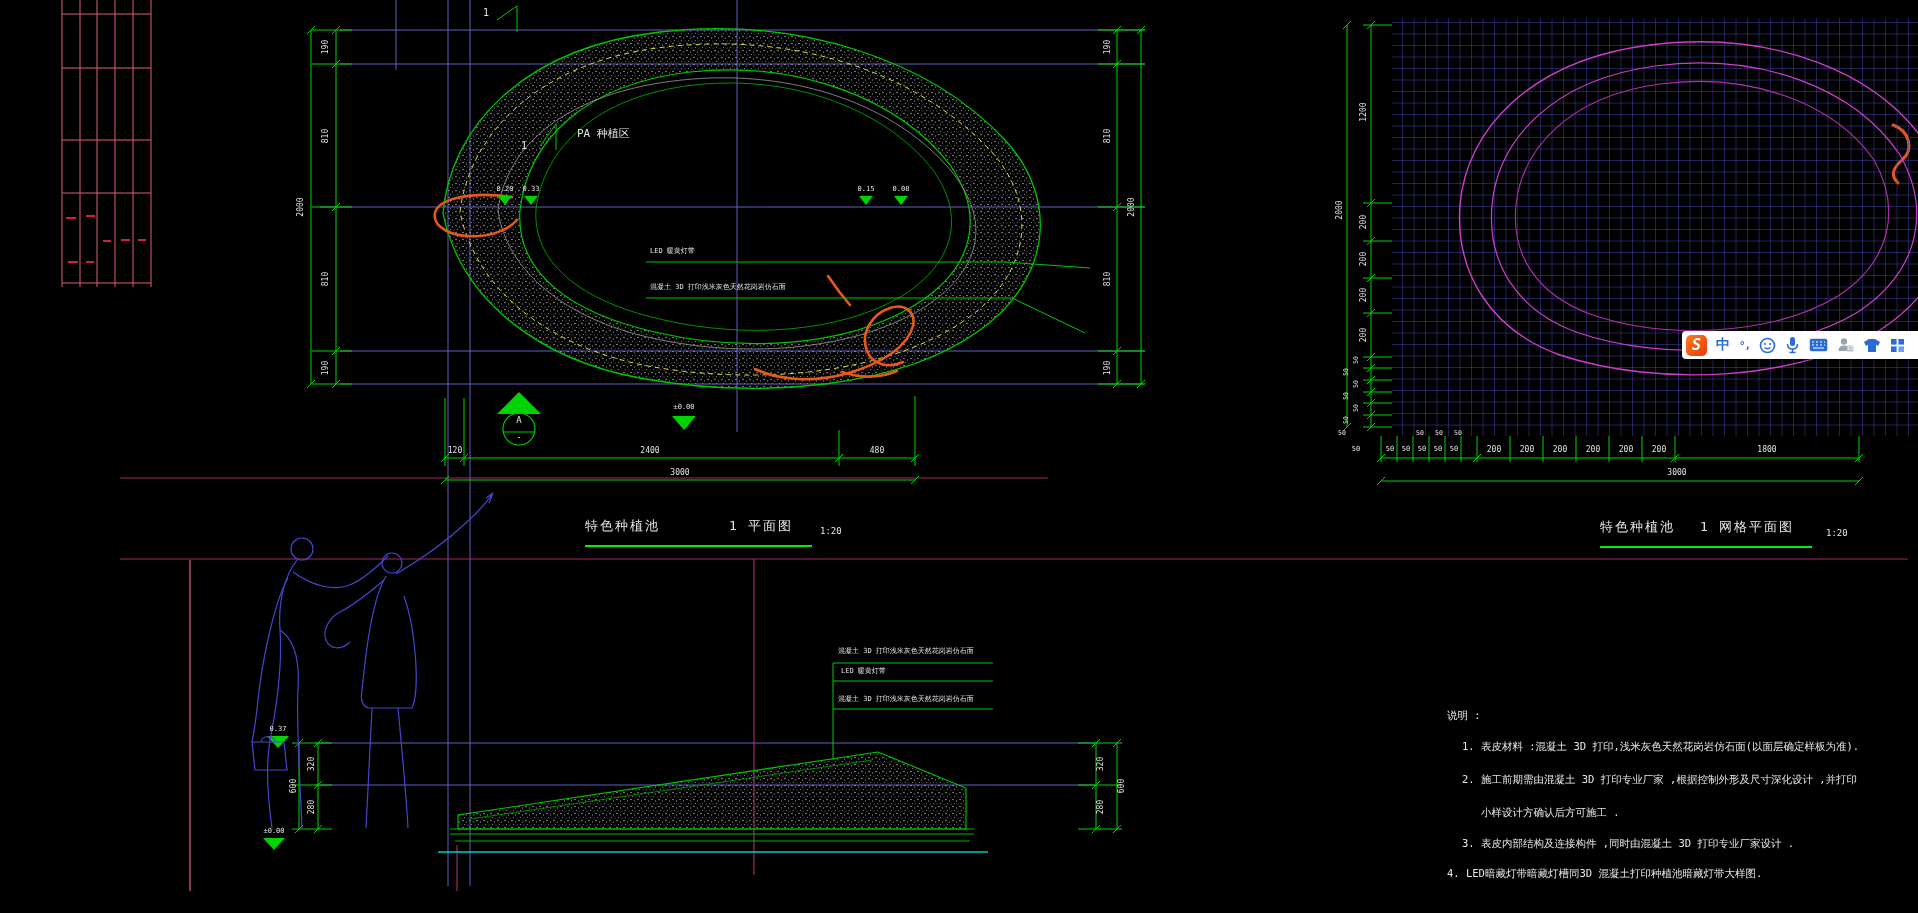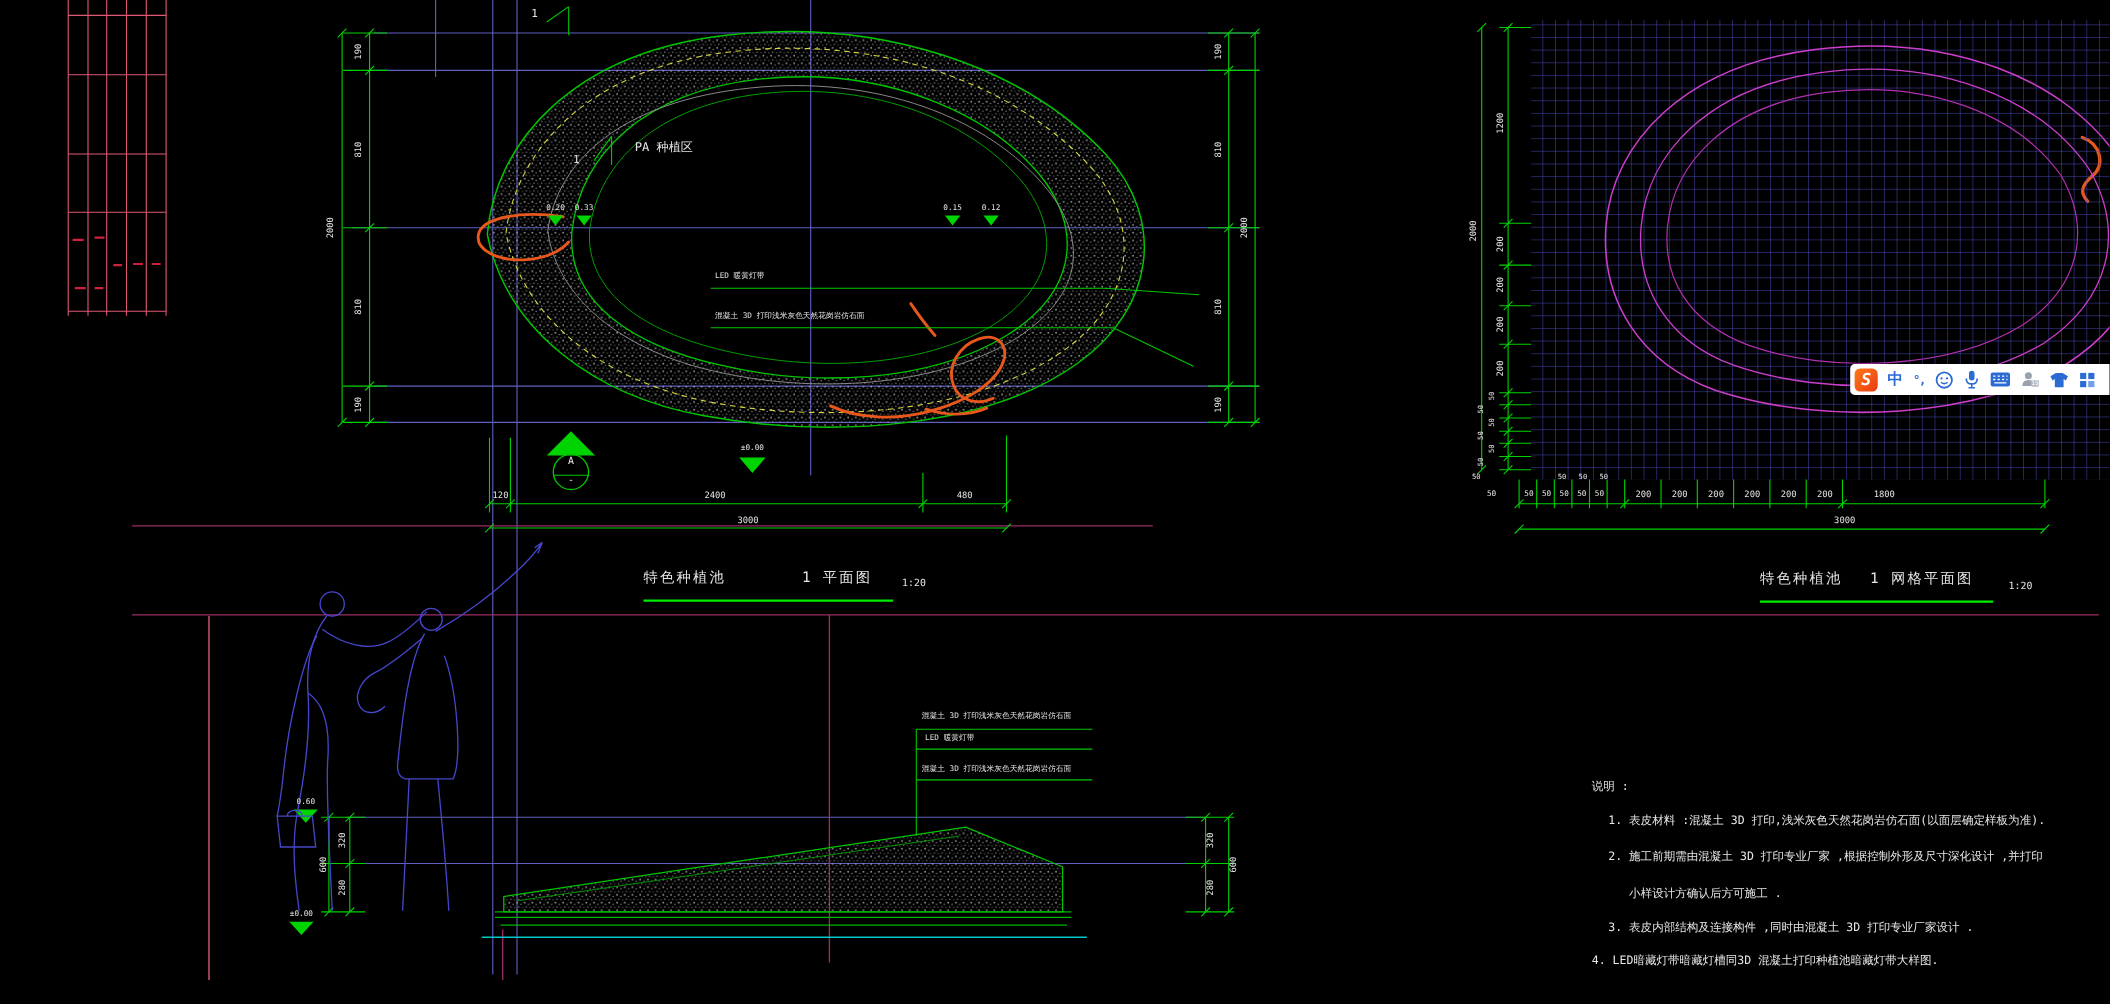--- a/index.html
+++ b/index.html
@@ -191,21 +191,21 @@
 </svg>
 
 <span class="d t10 dl" style="left:483px;top:8px">1</span>
 <span class="d t10 dl" style="left:521px;top:141px">1</span>
 <span class="d t11 dl" style="left:561px;top:128px">PA 种植区</span>
 <span class="d t7 dl" style="left:650px;top:248px">LED 暖黄灯带</span>
 <span class="d t7 dl" style="left:650px;top:284px">混凝土  3D 打印浅米灰色天然花岗岩仿石面</span>
 <span class="d t7" style="left:505px;top:186px">0.20</span>
 <span class="d t7" style="left:531px;top:186px">0.33</span>
 <span class="d t7" style="left:866px;top:186px">0.15</span>
-<span class="d t7" style="left:901px;top:186px">0.12</span>
+<span class="d t7" style="left:901px;top:186px">0.08</span>
 <span class="d t7" style="left:684px;top:404px">±0.00</span>
 <span class="d t9" style="left:519px;top:416px">A</span>
 <span class="d t9" style="left:519px;top:433px">-</span>
 
 <span class="d rv" style="left:326px;top:47px">190</span>
 <span class="d rv" style="left:326px;top:136px">810</span>
 <span class="d rv" style="left:326px;top:279px">810</span>
 <span class="d rv" style="left:326px;top:368px">190</span>
 <span class="d rv" style="left:301px;top:207px">2000</span>
 <span class="d rv" style="left:1108px;top:47px">190</span>
@@ -216,21 +216,21 @@
 <span class="d" style="left:455px;top:447px">120</span>
 <span class="d" style="left:650px;top:447px">2400</span>
 <span class="d" style="left:877px;top:447px">480</span>
 <span class="d" style="left:680px;top:469px">3000</span>
 
 <span class="d t13 dl" style="left:585px;top:519px">特色种植池</span>
 <span class="d t13 dl" style="left:729px;top:519px">1</span>
 <span class="d t13 dl" style="left:748px;top:519px">平面图</span>
 <span class="d t9 dl" style="left:820px;top:527px">1:20</span>
 
-<span class="d t7" style="left:278px;top:726px">0.60</span>
+<span class="d t7" style="left:278px;top:726px">0.37</span>
 <span class="d t7" style="left:274px;top:828px">±0.00</span>
 <span class="d rv" style="left:312px;top:764px">320</span>
 <span class="d rv" style="left:312px;top:807px">280</span>
 <span class="d rv" style="left:294px;top:786px">600</span>
 <span class="d rv" style="left:1101px;top:764px">320</span>
 <span class="d rv" style="left:1101px;top:807px">280</span>
 <span class="d rv" style="left:1122px;top:786px">600</span>
 <span class="d t7 dl" style="left:838px;top:648px">混凝土  3D 打印浅米灰色天然花岗岩仿石面</span>
 <span class="d t7 dl" style="left:841px;top:668px">LED 暖黄灯带</span>
 <span class="d t7 dl" style="left:838px;top:696px">混凝土  3D 打印浅米灰色天然花岗岩仿石面</span>
@@ -257,21 +257,21 @@
 <span class="d t7" style="left:1406px;top:446px">50</span>
 <span class="d t7" style="left:1422px;top:446px">50</span>
 <span class="d t7" style="left:1438px;top:446px">50</span>
 <span class="d t7" style="left:1454px;top:446px">50</span>
 <span class="d" style="left:1494px;top:446px">200</span>
 <span class="d" style="left:1527px;top:446px">200</span>
 <span class="d" style="left:1560px;top:446px">200</span>
 <span class="d" style="left:1593px;top:446px">200</span>
 <span class="d" style="left:1626px;top:446px">200</span>
 <span class="d" style="left:1659px;top:446px">200</span>
-<span class="d" style="left:1713px;top:446px">1800</span>
+<span class="d" style="left:1767px;top:446px">1800</span>
 <span class="d" style="left:1677px;top:469px">3000</span>
 
 <span class="d t13 dl" style="left:1600px;top:520px">特色种植池</span>
 <span class="d t13 dl" style="left:1700px;top:520px">1</span>
 <span class="d t13 dl" style="left:1719px;top:520px">网格平面图</span>
 <span class="d t9 dl" style="left:1826px;top:529px">1:20</span>
 
 <span class="note" style="left:1447px;top:710px">说明  :</span>
 <span class="note" style="left:1462px;top:741px">1. 表皮材料      :混凝土     3D 打印,浅米灰色天然花岗岩仿石面(以面层确定样板为准).</span>
 <span class="note" style="left:1462px;top:774px">2. 施工前期需由混凝土          3D 打印专业厂家        ,根据控制外形及尺寸深化设计              ,并打印</span>

